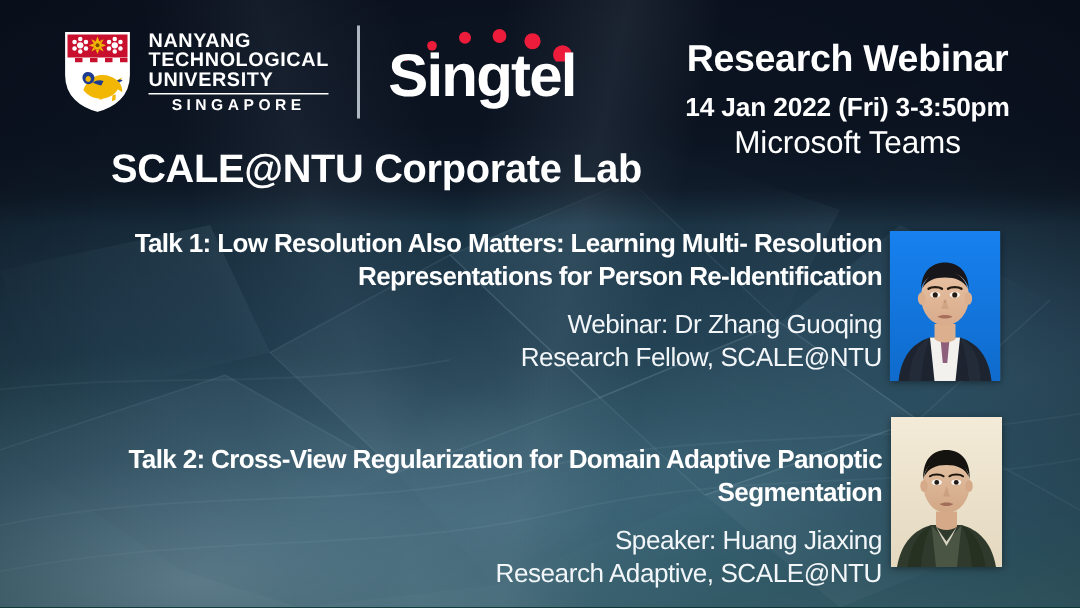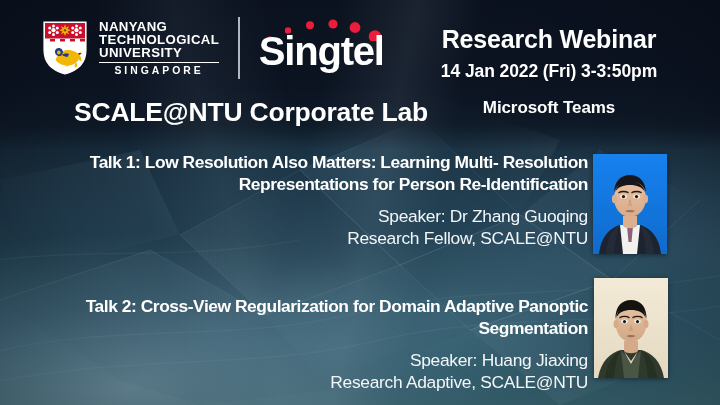--- a/index.html
+++ b/index.html
@@ -147,41 +147,41 @@
     font-size: 26.5px;
     font-weight: 700;
     letter-spacing: -0.2px;
     color: #ffffff;
     white-space: nowrap;
     margin-left: 36px;
   }
 
   .event-block {
     position: absolute;
-    right: 16px;
+    right: 0px;
     top: 26px;
     width: 310px;
     text-align: center;
   }
   .event-title {
     font-size: 25px;
     font-weight: 700;
     letter-spacing: -0.2px;
     line-height: 1.1;
   }
   .event-date {
     margin-top: 7px;
     font-size: 17.5px;
     font-weight: 700;
     letter-spacing: -0.1px;
   }
   .event-platform {
-    margin-top: 16px;
-    font-size: 17px;
-    font-weight: 700;
+    margin-top: 2px;
+    font-size: 21px;
+    font-weight: 400;
     letter-spacing: -0.1px;
   }
 
   
   .talk {
     position: absolute;
     left: 40px;
     width: 548px;
     text-align: right;
   }
@@ -358,21 +358,21 @@
       <div class="event-platform">Microsoft Teams</div>
     </div>
   </div>
 
   <div class="talk talk-1">
     <div class="talk-title">
       <span>Talk 1: Low Resolution Also Matters: Learning Multi-</span>
       <span>Resolution Representations for Person Re-Identification</span>
     </div>
     <div class="talk-speaker">
-      <span class="sline">Speaker: Dr Zhang Guoqing</span>
+      <span class="sline">Webinar: Dr Zhang Guoqing</span>
       <span class="sline">Research Fellow, SCALE@NTU</span>
     </div>
   </div>
 
   <div class="talk talk-2">
     <div class="talk-title">
       <span>Talk 2: Cross-View Regularization for Domain Adaptive</span>
       <span>Panoptic Segmentation</span>
     </div>
     <div class="talk-speaker">

